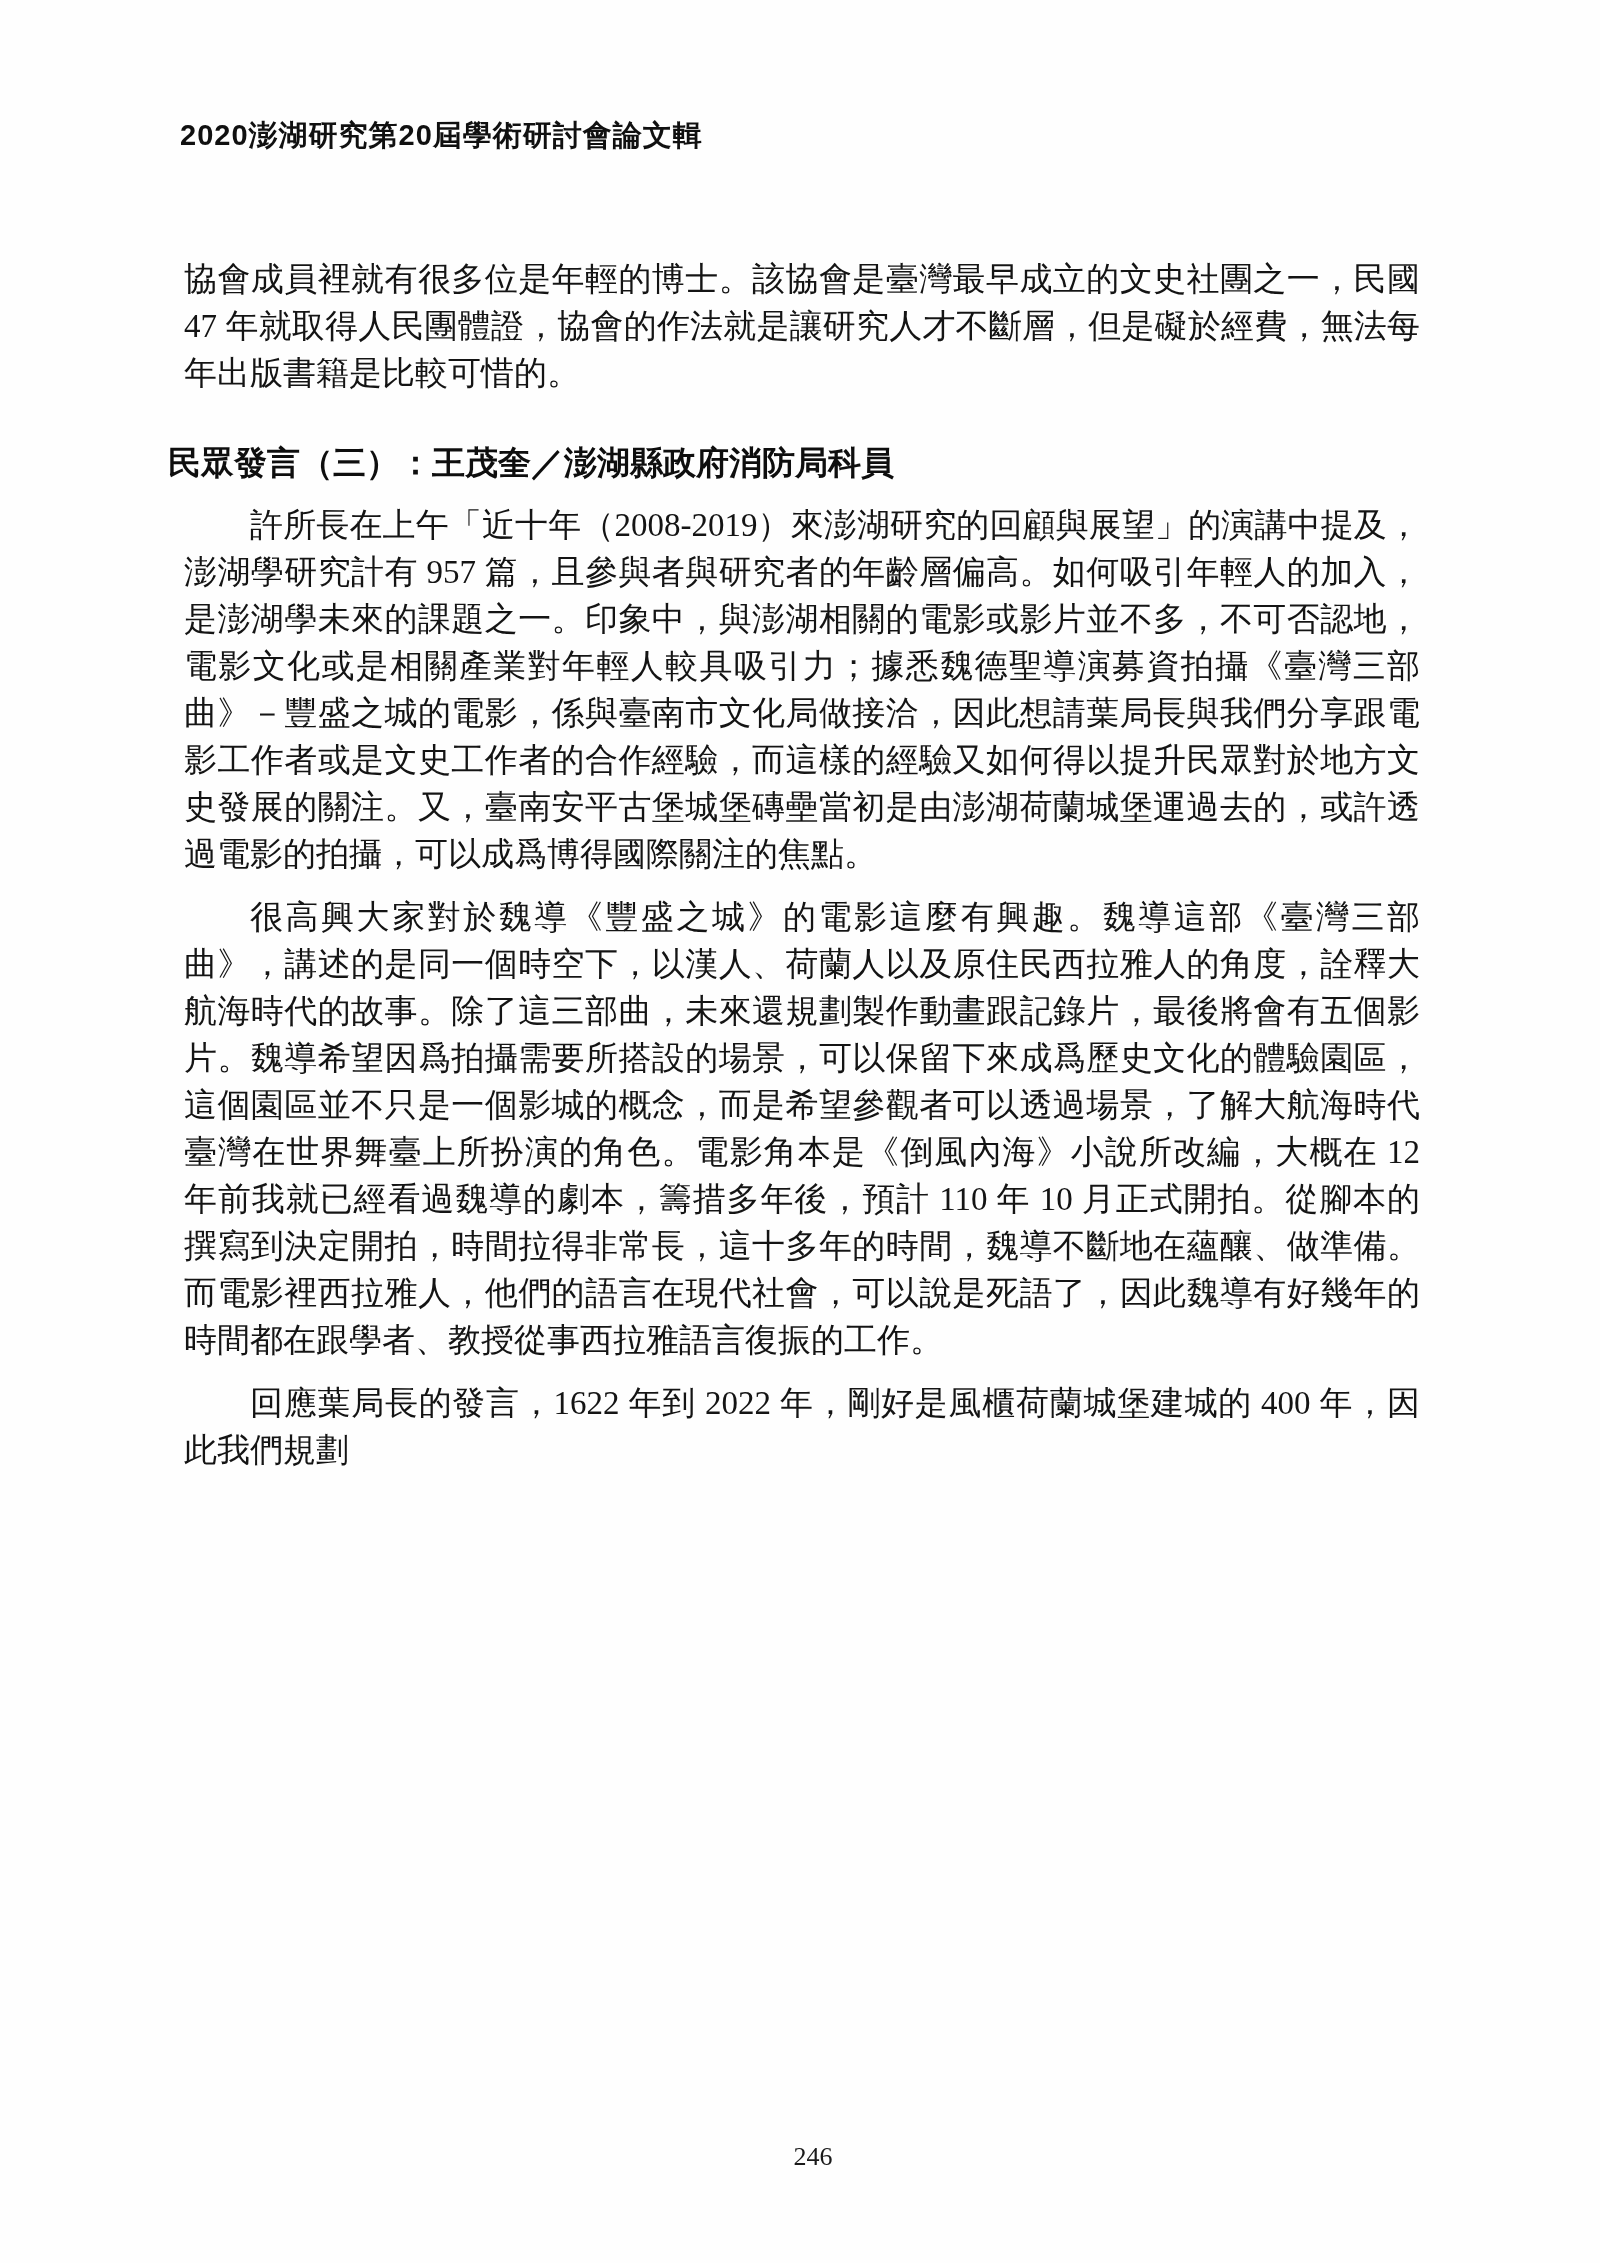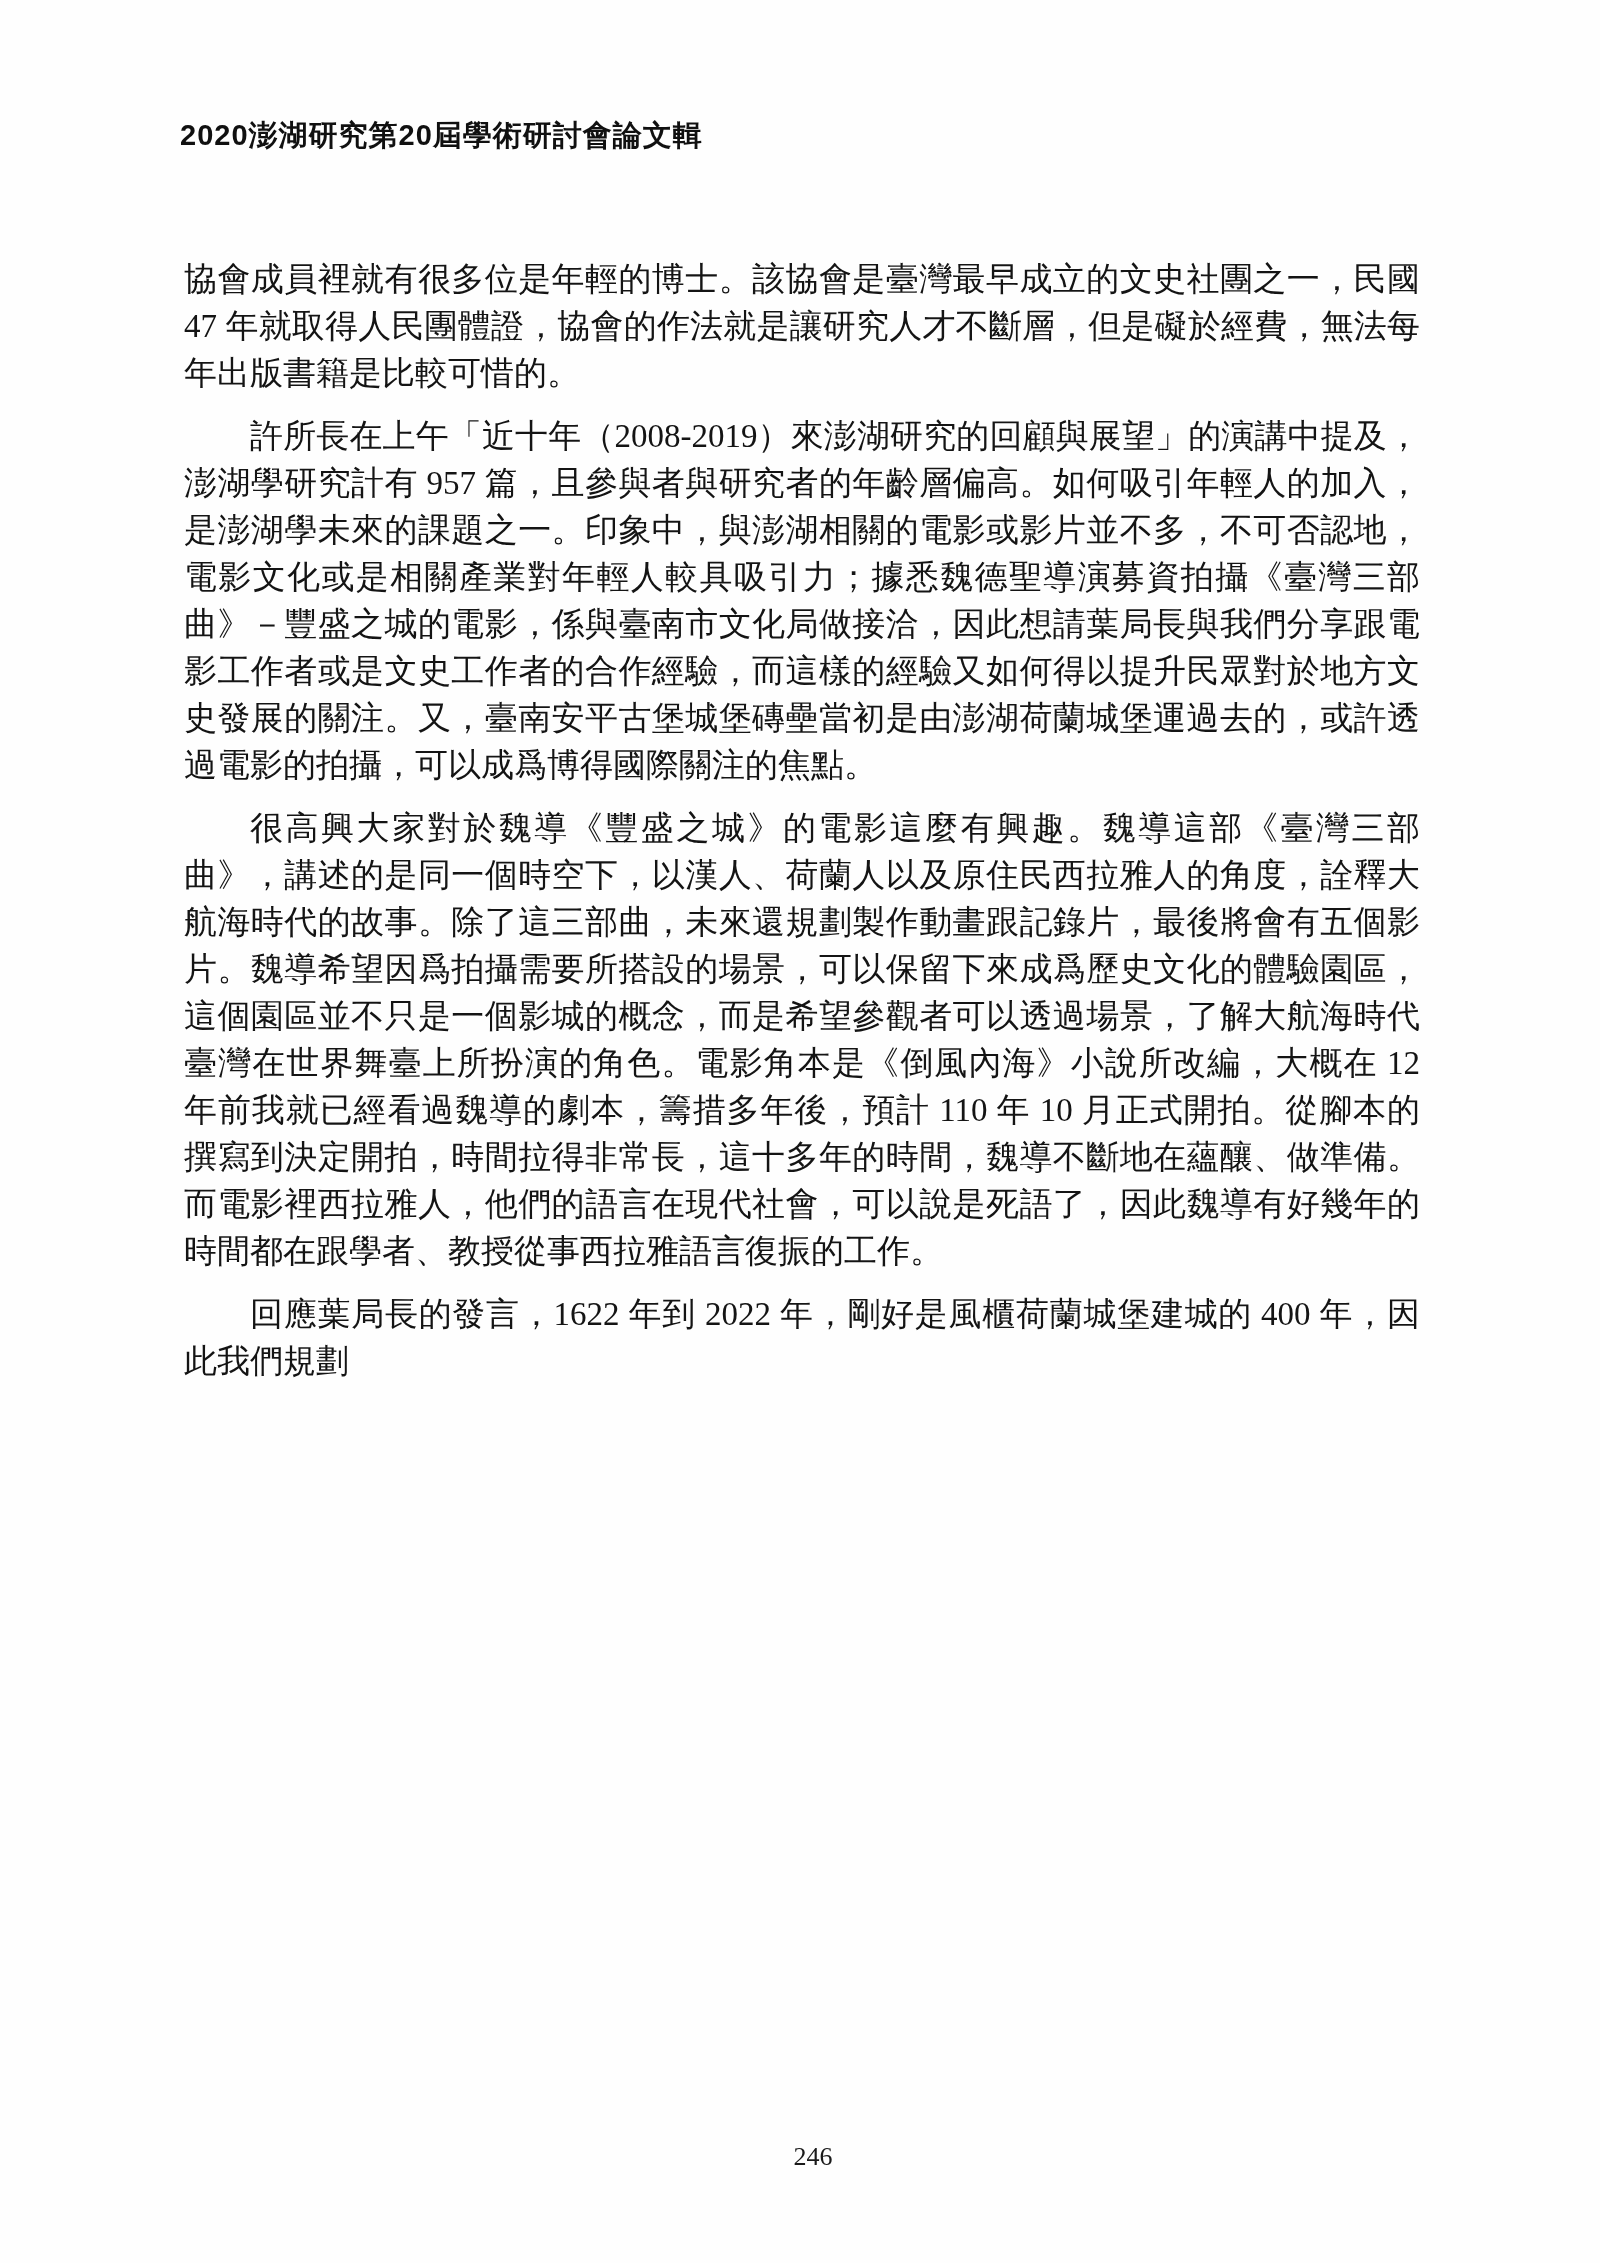--- a/index.html
+++ b/index.html
@@ -68,20 +68,21 @@
 <body>
 
 <div class="page">
 
   <div class="running-header">2020澎湖研究第20屆學術研討會論文輯</div>
 
   <div class="article">
 
     <p>協會成員裡就有很多位是年輕的博士。該協會是臺灣最早成立的文史社團之一，民國 47 年就取得人民團體證，協會的作法就是讓研究人才不斷層，但是礙於經費，無法每年出版書籍是比較可惜的。</p>
 
+    <h3 class="section-heading">民眾發言（三）：王茂奎／澎湖縣政府消防局科員</h3>
 
     <p class="indent">許所長在上午「近十年（2008-2019）來澎湖研究的回顧與展望」的演講中提及，澎湖學研究計有 957 篇，且參與者與研究者的年齡層偏高。如何吸引年輕人的加入，是澎湖學未來的課題之一。印象中，與澎湖相關的電影或影片並不多，不可否認地，電影文化或是相關產業對年輕人較具吸引力；據悉魏德聖導演募資拍攝《臺灣三部曲》－豐盛之城的電影，係與臺南市文化局做接洽，因此想請葉局長與我們分享跟電影工作者或是文史工作者的合作經驗，而這樣的經驗又如何得以提升民眾對於地方文史發展的關注。又，臺南安平古堡城堡磚壘當初是由澎湖荷蘭城堡運過去的，或許透過電影的拍攝，可以成爲博得國際關注的焦點。</p>
 
 
 
     <p class="indent">很高興大家對於魏導《豐盛之城》的電影這麼有興趣。魏導這部《臺灣三部曲》，講述的是同一個時空下，以漢人、荷蘭人以及原住民西拉雅人的角度，詮釋大航海時代的故事。除了這三部曲，未來還規劃製作動畫跟記錄片，最後將會有五個影片。魏導希望因爲拍攝需要所搭設的場景，可以保留下來成爲歷史文化的體驗園區，這個園區並不只是一個影城的概念，而是希望參觀者可以透過場景，了解大航海時代臺灣在世界舞臺上所扮演的角色。電影角本是《倒風內海》小說所改編，大概在 12 年前我就已經看過魏導的劇本，籌措多年後，預計 110 年 10 月正式開拍。從腳本的撰寫到決定開拍，時間拉得非常長，這十多年的時間，魏導不斷地在蘊釀、做準備。而電影裡西拉雅人，他們的語言在現代社會，可以說是死語了，因此魏導有好幾年的時間都在跟學者、教授從事西拉雅語言復振的工作。</p>
 
 
 
 

